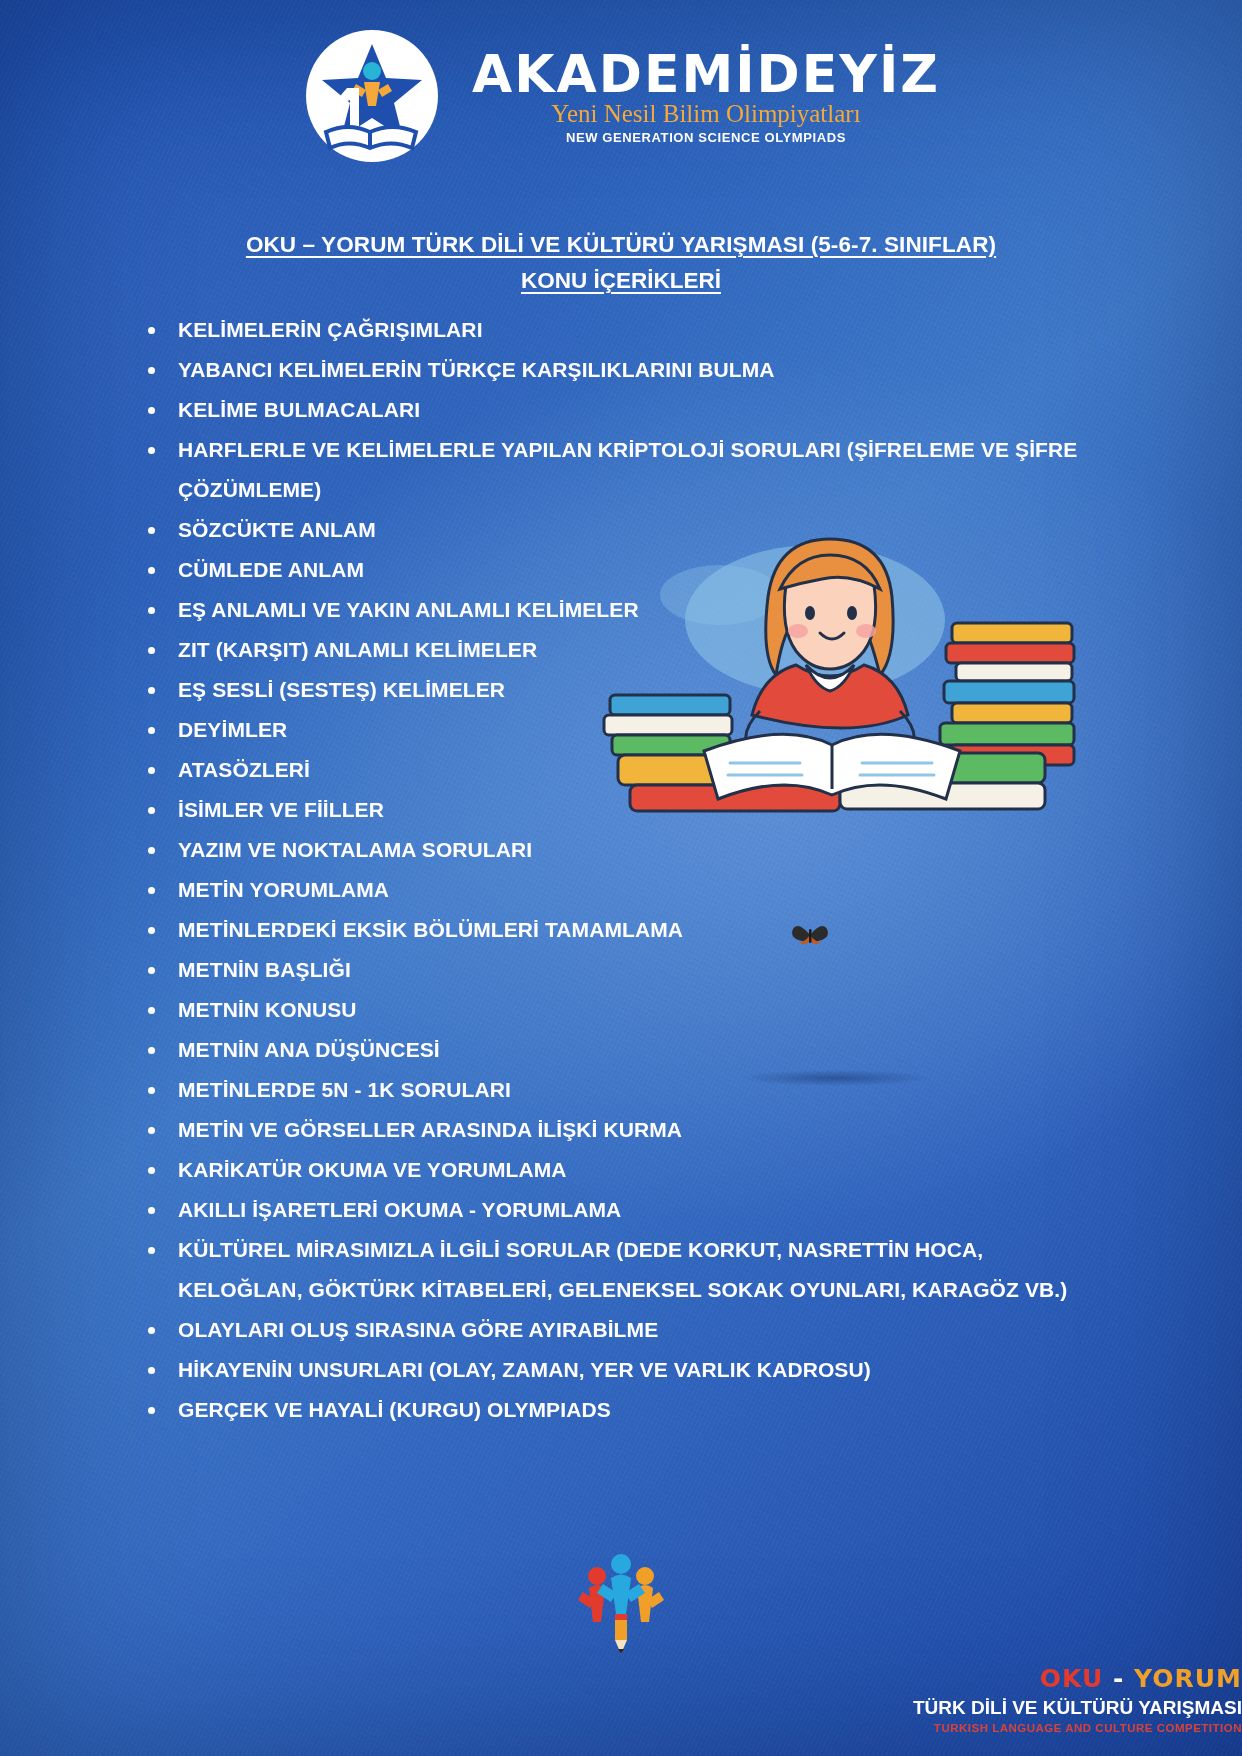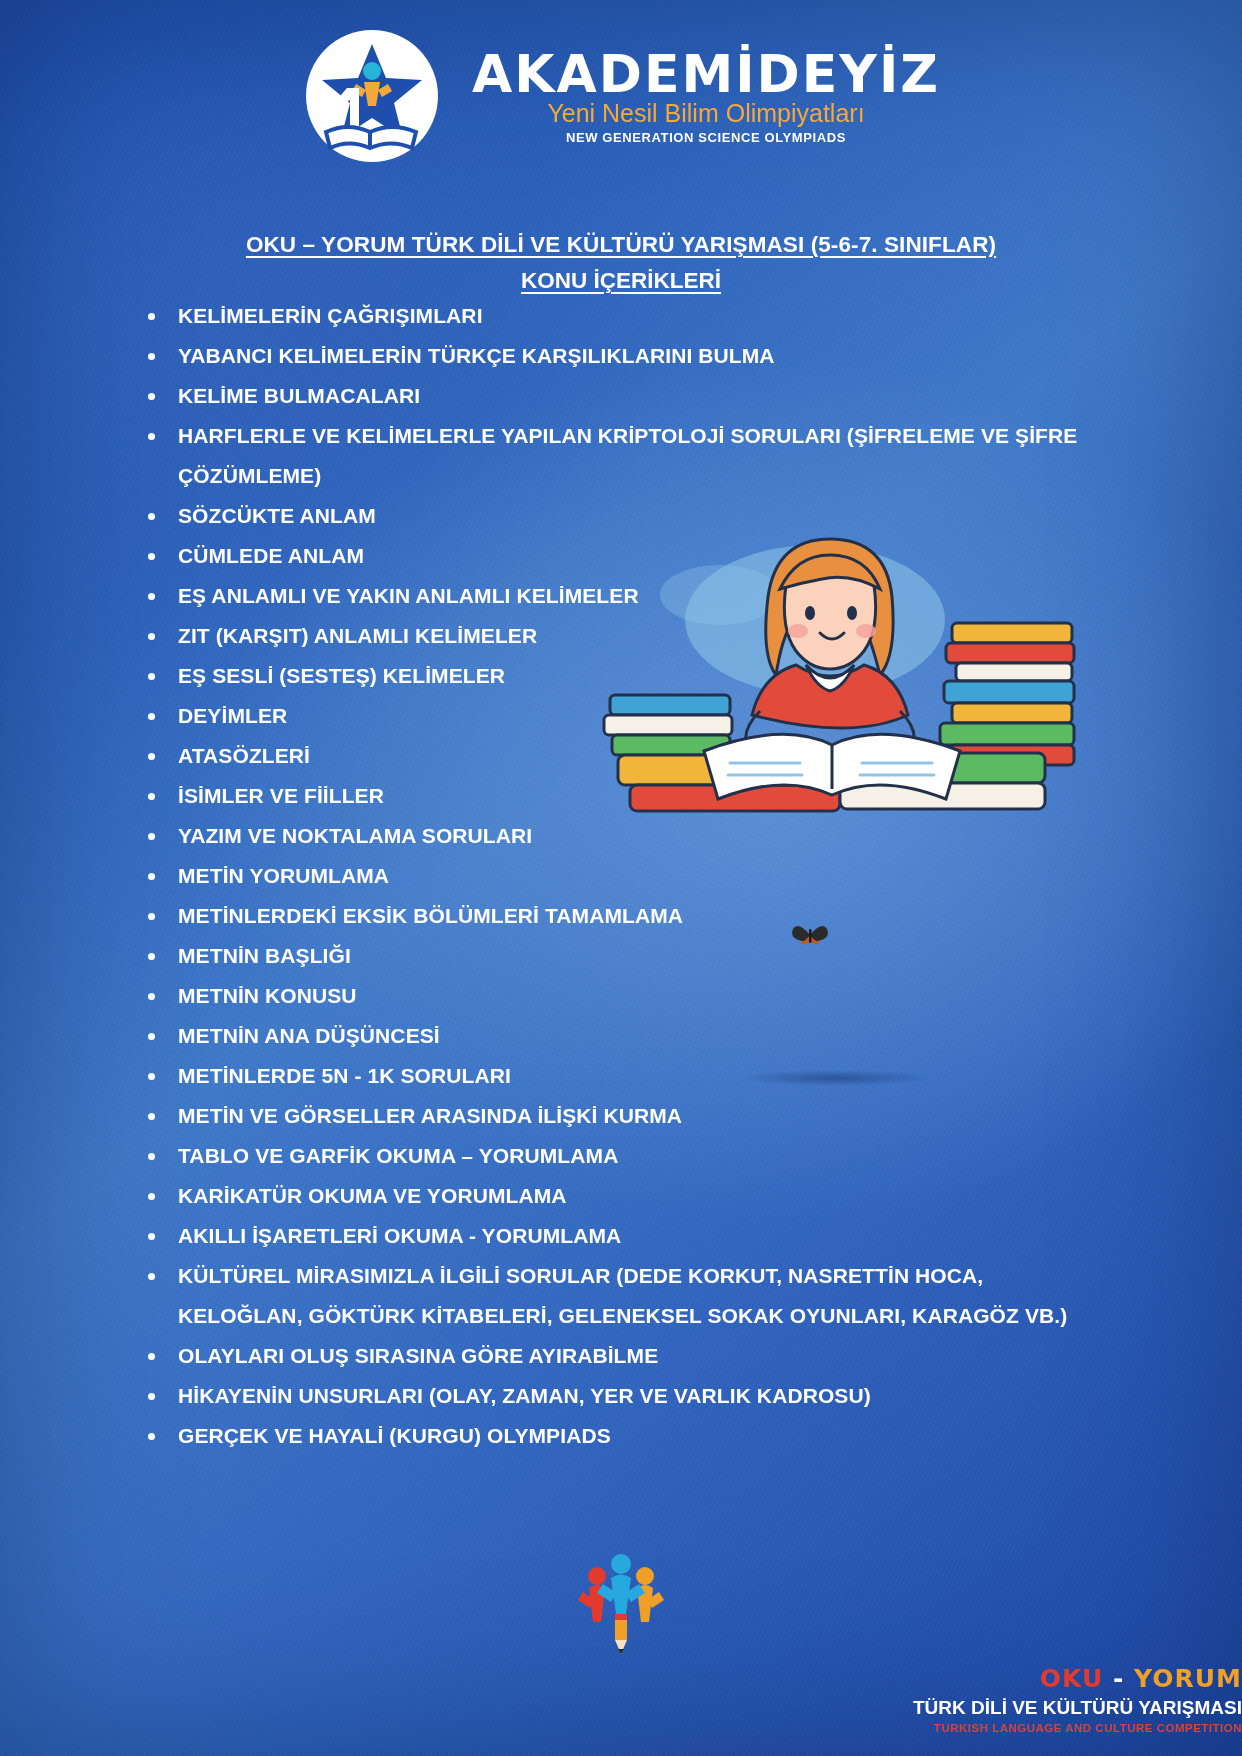--- a/index.html
+++ b/index.html
@@ -68,21 +68,21 @@
     font-size: 52px;
     font-weight: 800;
     color: #ffffff;
     letter-spacing: 2px;
     font-family: "DejaVu Sans", sans-serif;
   }
   .brand-sub {
     margin-top: 1px;
     font-size: 25px;
     color: #f4a93a;
-    font-family: Liberation Sans, sans-serif;
+    font-family: Liberation Serif, serif;
   }
   .brand-sub2 {
     margin-top: 5px;
     font-size: 13px;
     color: #ffffff;
     font-weight: 700;
     letter-spacing: 0.6px;
   }
 
   
@@ -108,21 +108,21 @@
     font-weight: 700;
     color: #ffffff;
     text-decoration: underline;
     text-underline-offset: 4px;
     text-align: center;
   }
 
   
   .topic-list {
     position: absolute;
-    top: 296px;
+    top: 310px;
     left: 118px;
     width: 960px;
     margin: 0;
     padding: 0 0 0 42px;
     list-style: none;
     z-index: 4;
   }
   .topic-item {
     position: relative;
     font-size: 21px;
@@ -261,21 +261,20 @@
     <li class="topic-item">ATASÖZLERİ</li>
     <li class="topic-item">İSİMLER VE FİİLLER</li>
     <li class="topic-item">YAZIM VE NOKTALAMA SORULARI</li>
     <li class="topic-item">METİN YORUMLAMA</li>
     <li class="topic-item">METİNLERDEKİ EKSİK BÖLÜMLERİ TAMAMLAMA</li>
     <li class="topic-item">METNİN BAŞLIĞI</li>
     <li class="topic-item">METNİN KONUSU</li>
     <li class="topic-item">METNİN ANA DÜŞÜNCESİ</li>
     <li class="topic-item">METİNLERDE 5N - 1K SORULARI</li>
     <li class="topic-item">METİN VE GÖRSELLER ARASINDA İLİŞKİ KURMA</li>
-    <li class="topic-item">TABLO VE GARFİK OKUMA – YORUMLAMA</li>
     <li class="topic-item">KARİKATÜR OKUMA VE YORUMLAMA</li>
     <li class="topic-item">AKILLI İŞARETLERİ OKUMA - YORUMLAMA</li>
     <li class="topic-item wide">KÜLTÜREL MİRASIMIZLA İLGİLİ SORULAR (DEDE KORKUT, NASRETTİN HOCA, KELOĞLAN, GÖKTÜRK KİTABELERİ, GELENEKSEL SOKAK OYUNLARI, KARAGÖZ VB.)</li>
     <li class="topic-item">OLAYLARI OLUŞ SIRASINA GÖRE AYIRABİLME</li>
     <li class="topic-item">HİKAYENİN UNSURLARI (OLAY, ZAMAN, YER VE VARLIK KADROSU)</li>
     <li class="topic-item">GERÇEK VE HAYALİ (KURGU) OLYMPIADS</li>
   </ul>
 
   <div class="shadow-smudge"></div>
 

